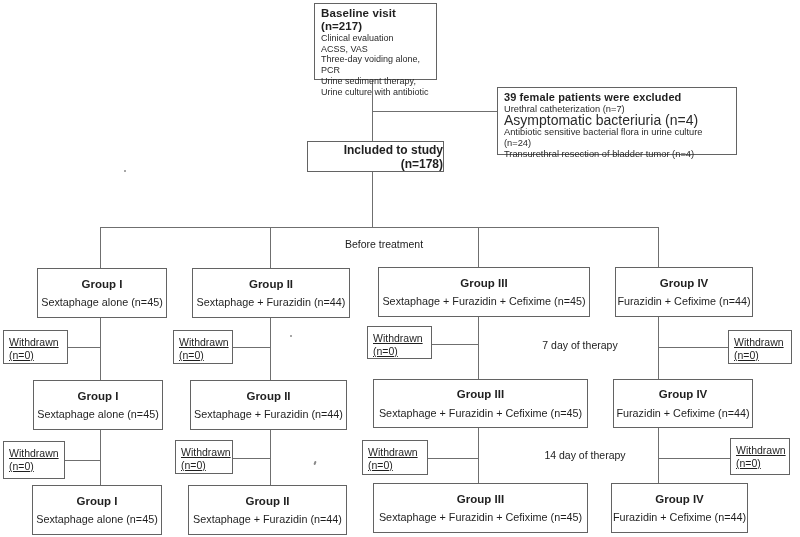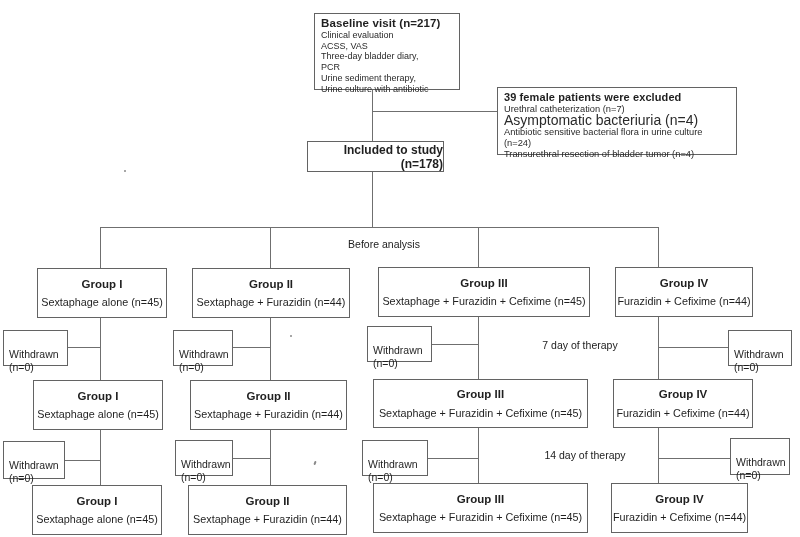--- a/index.html
+++ b/index.html
@@ -13,21 +13,21 @@
   .box{position:absolute;border:1px solid #636363;background:#ffffff;box-sizing:border-box;}
   .padded{padding:3px 6px;}
   .b-title{font-weight:bold;font-size:11.5px;line-height:13px;letter-spacing:.1px;}
   .b-line{font-size:9px;line-height:10.7px;color:#2a2a2a;}
   .included{display:flex;align-items:center;justify-content:center;
     font-weight:bold;font-size:12px;text-align:right;}
   .gbox{display:flex;flex-direction:column;align-items:center;justify-content:space-evenly;
     text-align:center;padding:2px;}
   .gname{font-weight:bold;font-size:11.5px;}
   .gtreat{font-size:10.8px;white-space:nowrap;}
-  .wbox{padding:17px 5px;}
+  .wbox{padding:5px 5px;text-decoration:underline;}
   .wline{font-size:10.5px;line-height:13px;}
   .stage{position:absolute;font-size:10.5px;text-align:center;width:120px;color:#222;}
   .artifact{position:absolute;background:#8a8a8a;border-radius:50%;}
 </style>
 </head>
 <body>
 
 <div class="canvas">
 
   <div class="vline" style="left:372px;top:80px;height:61px"></div>
@@ -50,43 +50,43 @@
 
   <div class="vline" style="left:100px;top:430px;height:55px"></div>
   <div class="vline" style="left:270px;top:430px;height:55px"></div>
   <div class="vline" style="left:478px;top:428px;height:55px"></div>
   <div class="vline" style="left:658px;top:428px;height:55px"></div>
   <div class="hline" style="left:65px;top:460px;width:35px"></div>
   <div class="hline" style="left:233px;top:458px;width:37px"></div>
   <div class="hline" style="left:428px;top:458px;width:50px"></div>
   <div class="hline" style="left:658px;top:458px;width:72px"></div>
 
-  <div class="box padded" style="left:314px;top:13px;width:146px;height:77px">
+  <div class="box padded" style="left:314px;top:3px;width:123px;height:77px">
     <div class="b-title">Baseline visit (n=217)</div>
     <div class="b-line">Clinical evaluation</div>
     <div class="b-line">ACSS, VAS</div>
-    <div class="b-line">Three-day bladder diary,</div>
+    <div class="b-line">Three-day voiding alone,</div>
     <div class="b-line">PCR</div>
     <div class="b-line">Urine sediment therapy,</div>
     <div class="b-line">Urine culture with antibiotic</div>
   </div>
 
   <div class="box padded" style="left:497px;top:87px;width:240px;height:68px">
     <div class="b-title" style="font-size:11px">39 female patients were excluded</div>
     <div class="b-line" style="font-size:9.3px;line-height:11.3px">Urethral catheterization (n=7)</div>
     <div class="b-line" style="font-size:14px;line-height:11.3px">Asymptomatic bacteriuria (n=4)</div>
     <div class="b-line" style="font-size:9.3px;line-height:11.3px">Antibiotic sensitive bacterial flora in urine culture (n=24)</div>
     <div class="b-line" style="font-size:9.3px;line-height:11.3px">Transurethral resection of bladder tumor (n=4)</div>
   </div>
 
   <div class="box included" style="left:307px;top:141px;width:137px;height:31px">
     <span>Included to study (n=178)</span>
   </div>
 
-  <div class="stage" style="left:324px;top:238px">Before analysis</div>
+  <div class="stage" style="left:324px;top:238px">Before treatment</div>
   <div class="stage" style="left:520px;top:339px">7 day of therapy</div>
   <div class="stage" style="left:525px;top:449px">14 day of therapy</div>
 
   <div class="box gbox" style="left:37px;top:268px;width:130px;height:50px">
     <div class="gname">Group I</div>
     <div class="gtreat">Sextaphage alone (n=45)</div>
   </div>
   <div class="box gbox" style="left:192px;top:268px;width:158px;height:50px">
     <div class="gname">Group II</div>
     <div class="gtreat">Sextaphage + Furazidin (n=44)</div>

